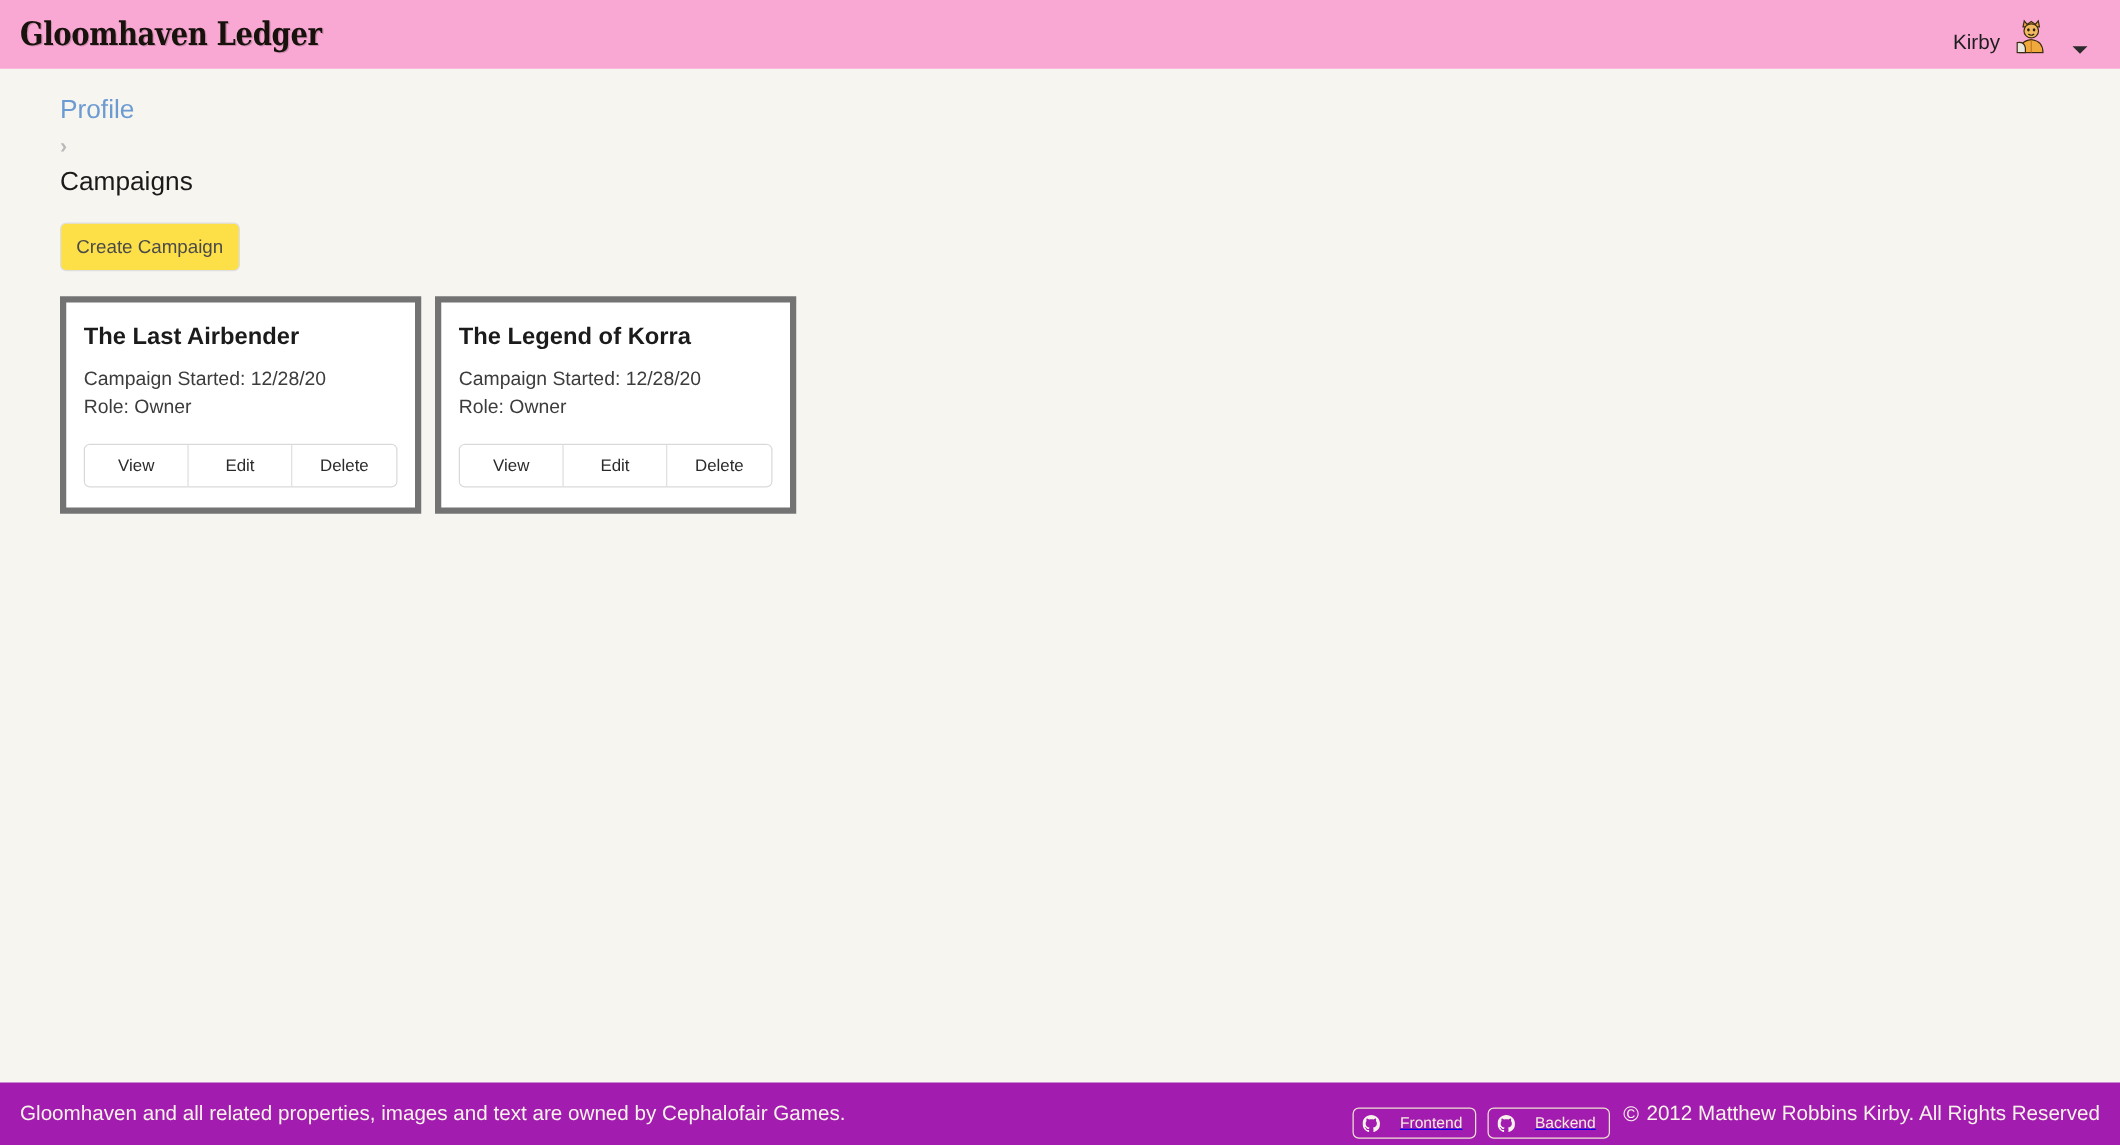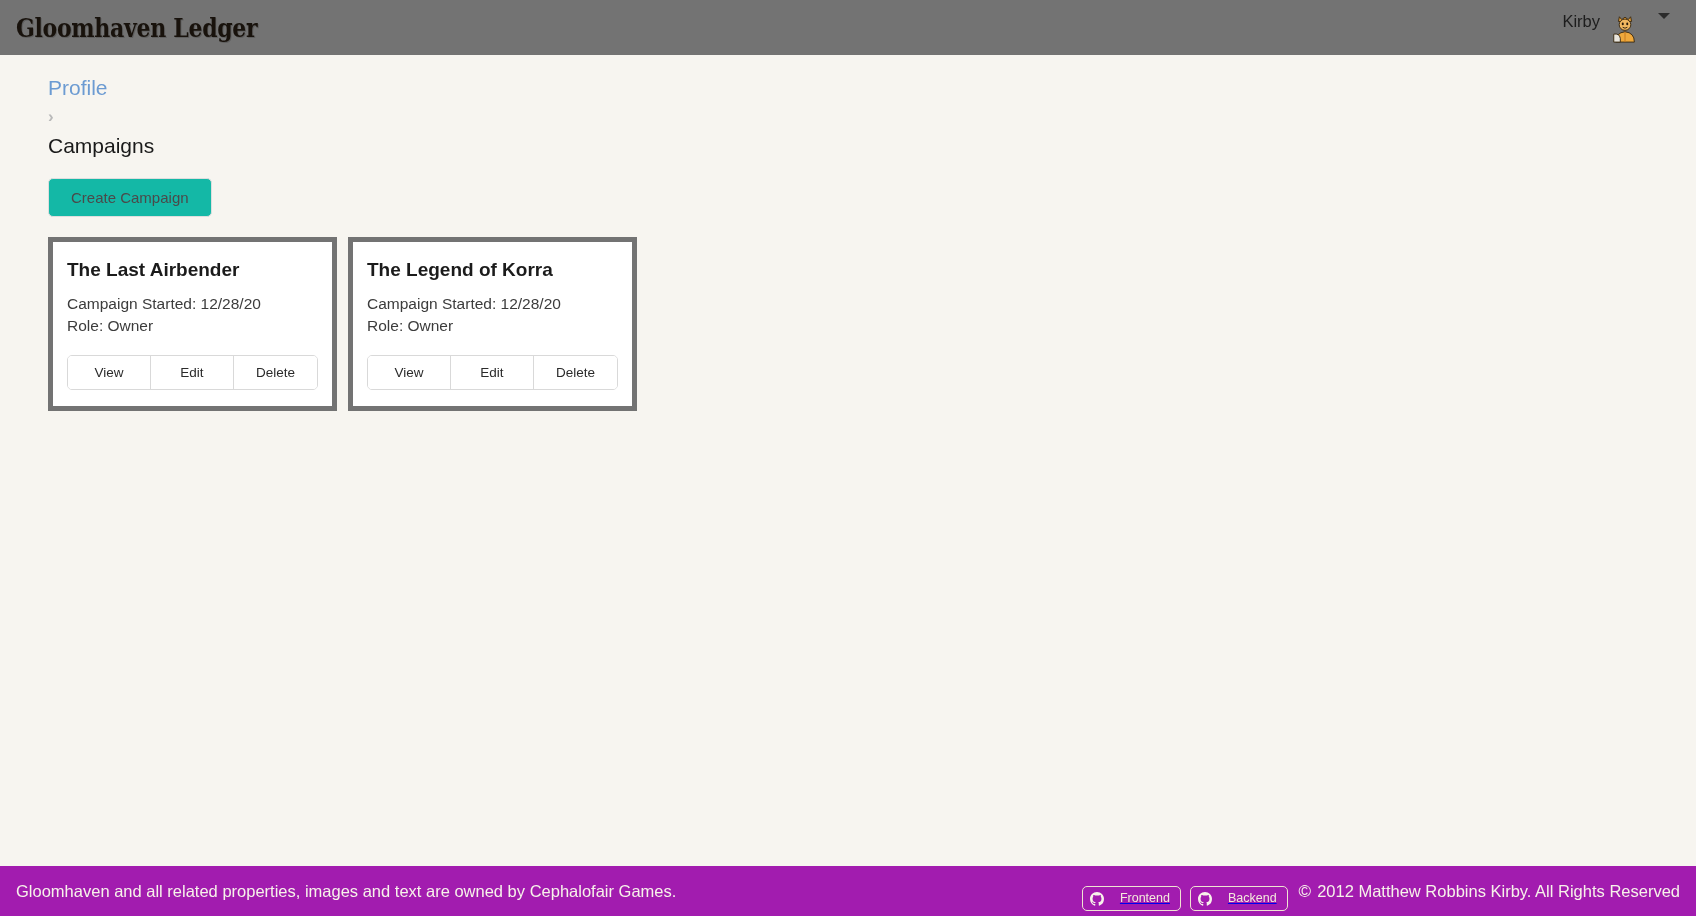--- a/index.html
+++ b/index.html
@@ -13,21 +13,21 @@
   body {
     background: #F7F5F0;
     font-family: "Liberation Sans", sans-serif;
     color: #212529;
     position: relative;
   }
 
   
   .navbar {
     height: 55px;
-    background: #737373;
+    background: #f9a8d4;
     display: flex;
     align-items: center;
     justify-content: space-between;
     padding: 0 18px 0 16px;
     width: 100%;
   }
 
   .brand {
     font-family: "DejaVu Serif", serif;
     font-weight: bold;
@@ -37,21 +37,21 @@
     text-shadow: 1px 1px 0 rgba(0,0,0,0.18);
     line-height: 1;
     white-space: nowrap;
     font-stretch: condensed;
     transform: scaleX(0.94);
     transform-origin: left center;
   }
 
   .user-area {
     display: flex;
-    align-items: flex-start;
+    align-items: flex-end;
     gap: 10px;
     padding-right: 6px;
   }
 
   .user-name {
     font-size: 16.5px;
     color: #1d1d1d;
     line-height: 1;
   }
 
@@ -93,26 +93,26 @@
     color: #B9B9B9;
     font-size: 17px;
     font-weight: 600;
   }
   .crumb-current {
     color: #1a1a1a;
     font-weight: 500;
   }
 
   .create-btn {
-    background: #14b8a6;
+    background: #fde047;
     border: 1px solid #DEDEDE;
     border-radius: 5px;
     color: #4a4a4a;
     font-size: 15px;
-    padding: 10px 22px;
+    padding: 10px 12px;
     cursor: pointer;
     font-family: "Liberation Sans", sans-serif;
     margin-bottom: 20px;
     display: inline-block;
   }
 
   .card-row {
     display: flex;
     gap: 11px;
     align-items: flex-start;

